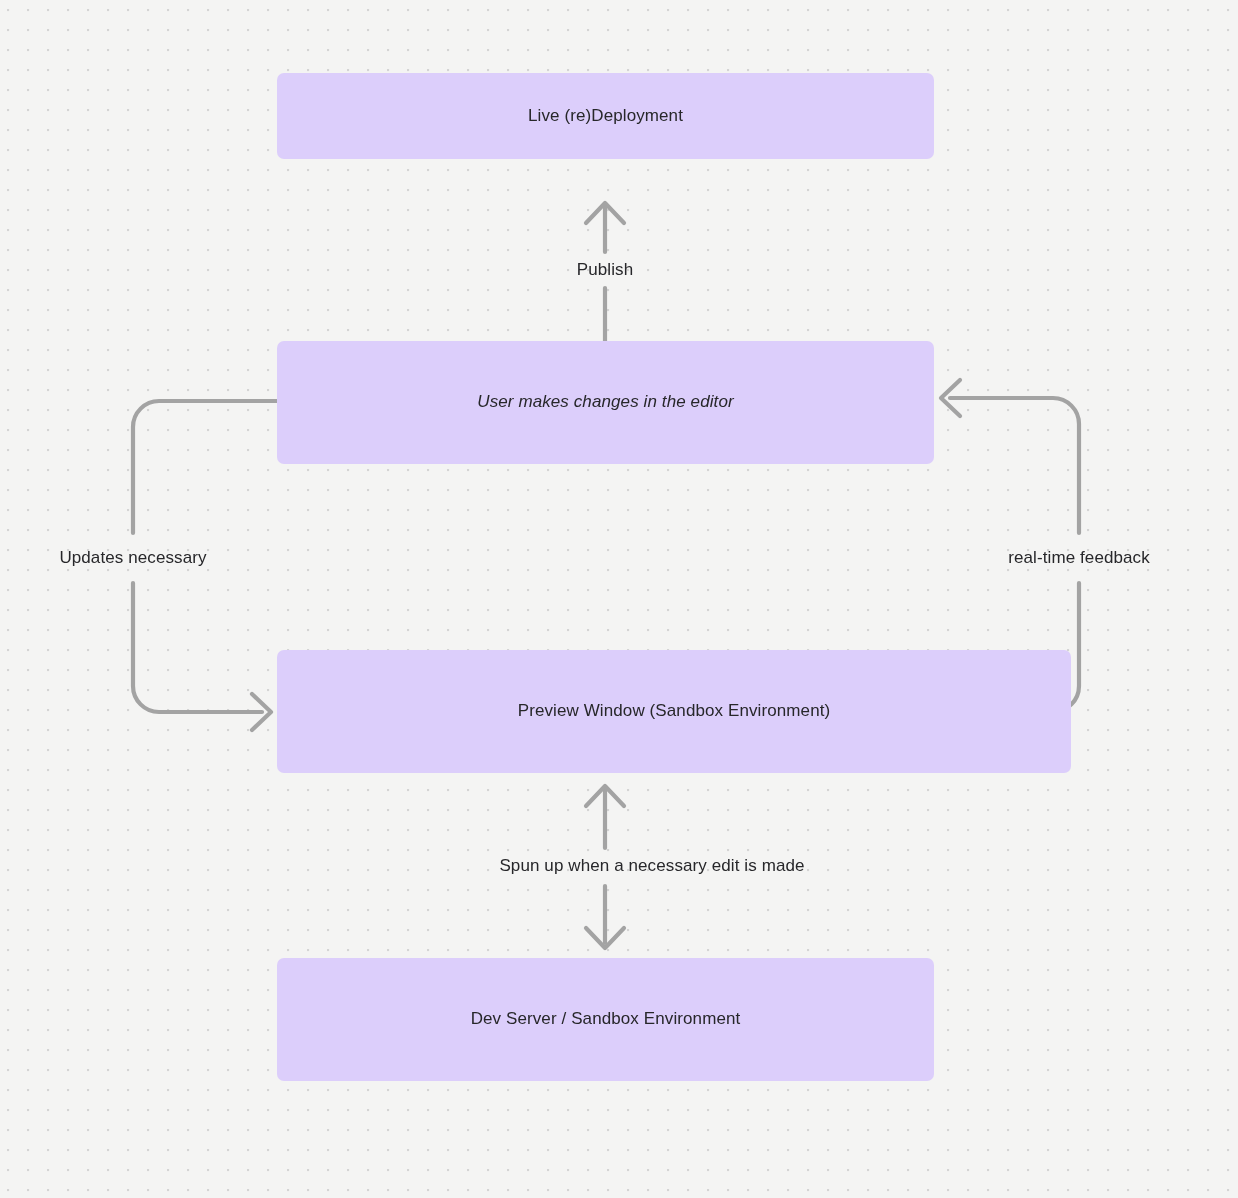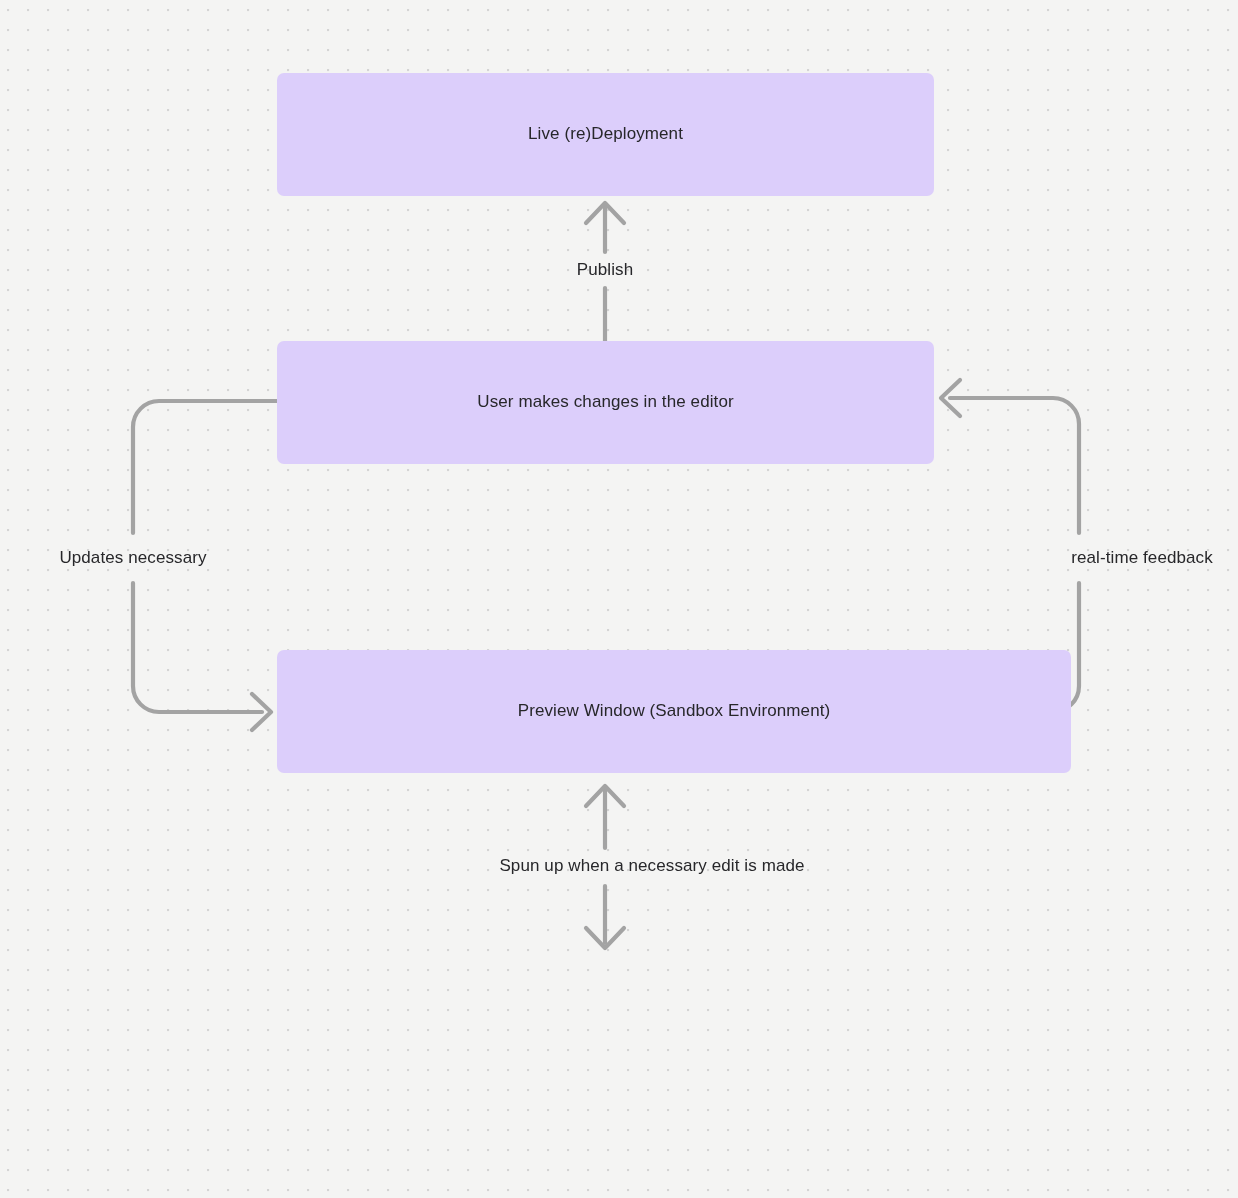--- a/index.html
+++ b/index.html
@@ -96,34 +96,37 @@
     </g>
 
     <g>
       <path d="M605 848 L605 789" fill="none" stroke="#a3a3a3" stroke-width="4.2" stroke-linecap="round"></path>
       <path d="M586 806 L605 786 L624 806" fill="none" stroke="#a3a3a3" stroke-width="4.2" stroke-linecap="round" stroke-linejoin="round"></path>
       <path d="M605 886 L605 943" fill="none" stroke="#a3a3a3" stroke-width="4.2" stroke-linecap="round"></path>
       <path d="M586 928 L605 948 L624 928" fill="none" stroke="#a3a3a3" stroke-width="4.2" stroke-linecap="round" stroke-linejoin="round"></path>
     </g>
   </svg>
 
-  <div class="node" style="left:277px; top:73px; width:657px; height:123px;">
+  <div class="node" style="left:277px; top:73px; width:657px; height:86px;">
     <span class="node-label">Live (re)Deployment</span>
   </div>
 
-  <div class="node" style="left:277px; top:341px; width:657px; height:123px;">
+  <div class="node" style="left:277px; top:341px; width:657px; height:123px;font-style:italic;">
     <span class="node-label">User makes changes in the editor</span>
   </div>
 
   <div class="node" style="left:277px; top:650px; width:794px; height:123px;">
     <span class="node-label">Preview Window (Sandbox Environment)</span>
   </div>
 
+  <div class="node" style="left:277px; top:958px; width:657px; height:123px;">
+    <span class="node-label">Dev Server / Sandbox Environment</span>
+  </div>
 
   <div class="edge-label center" style="left:605px; top:270px;">Publish</div>
 
   <div class="edge-label center" style="left:133px; top:558px;">Updates necessary</div>
 
-  <div class="edge-label center" style="left:1142px; top:558px;">real-time feedback</div>
+  <div class="edge-label center" style="left:1079px; top:558px;">real-time feedback</div>
 
   <div class="edge-label center" style="left:605px; top:866px;margin-left:47px;">Spun up when a necessary edit is made</div>
 
 </div>
 
 </body></html>

